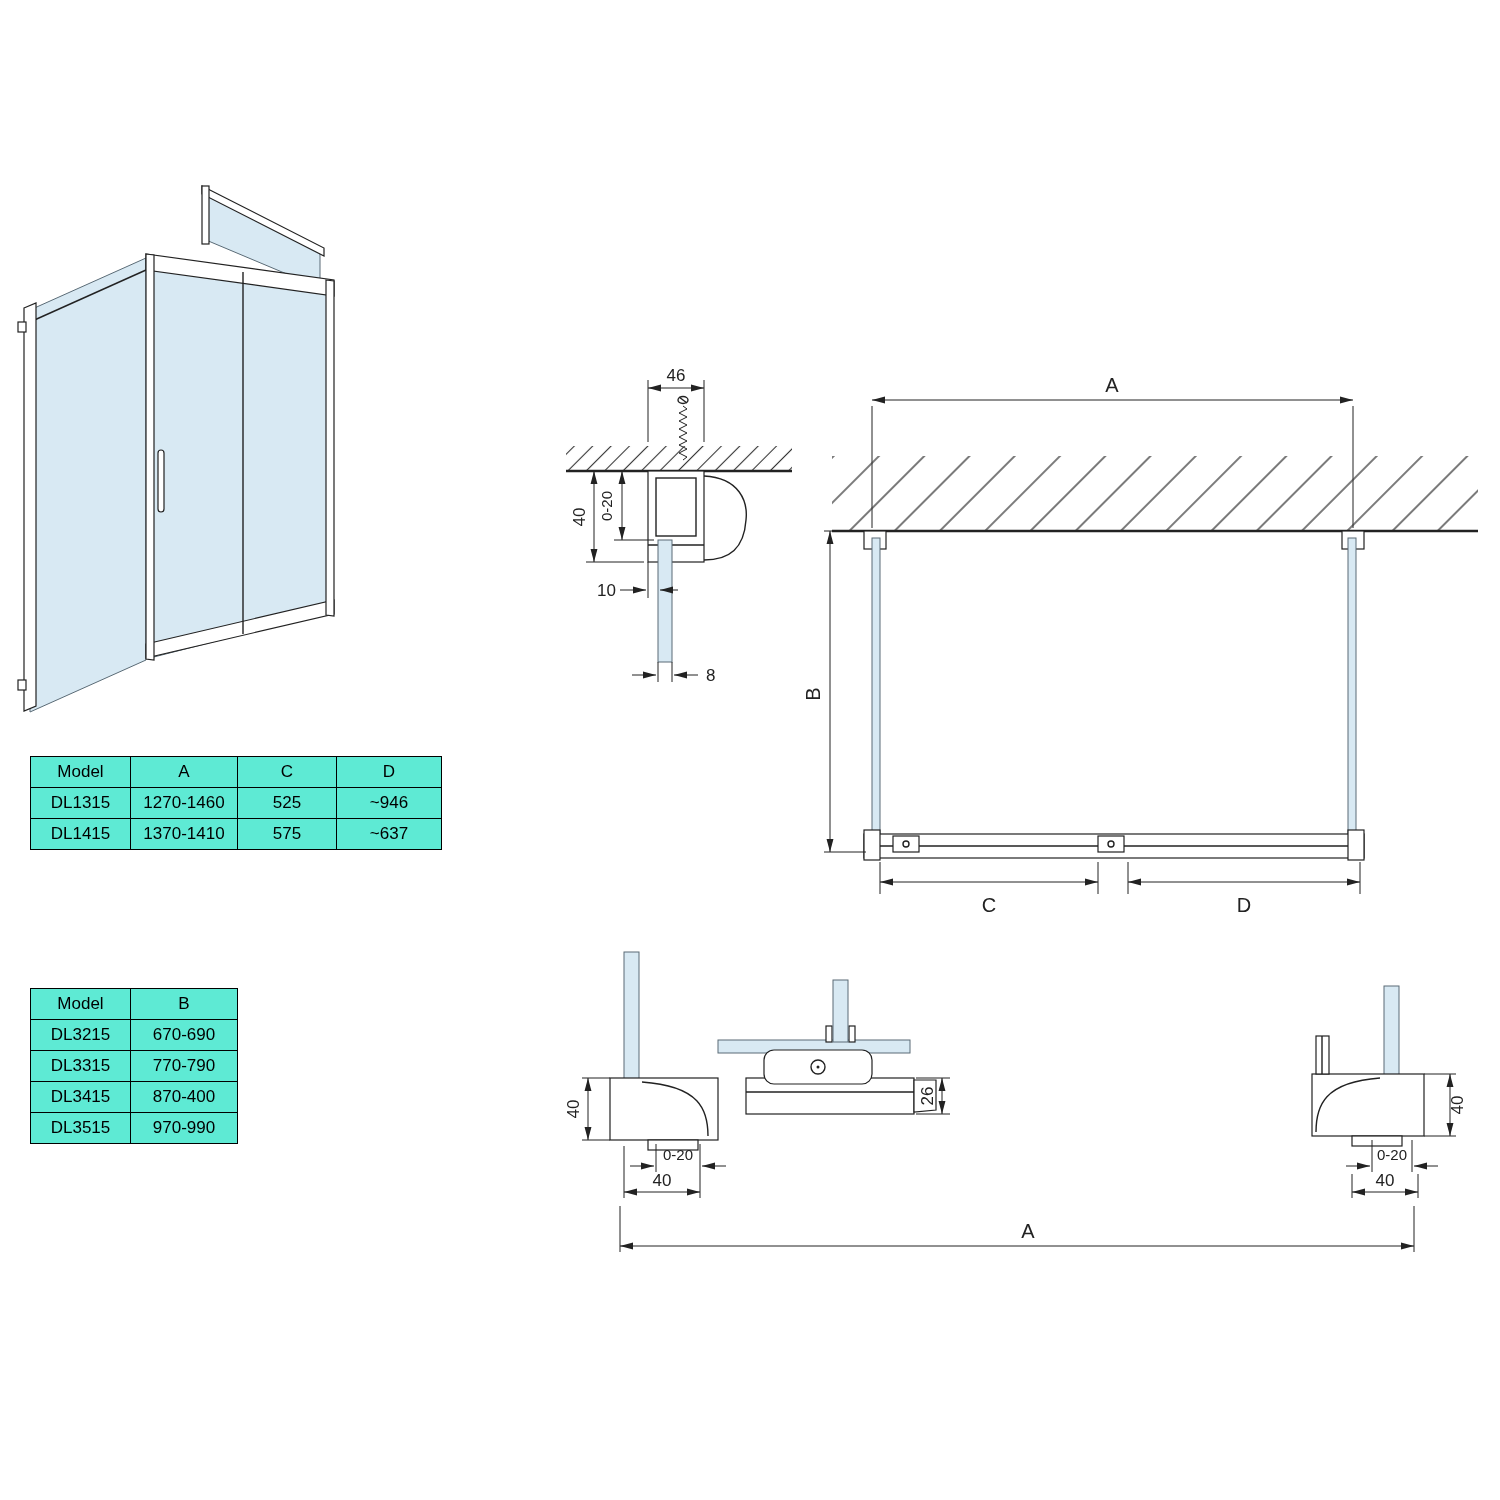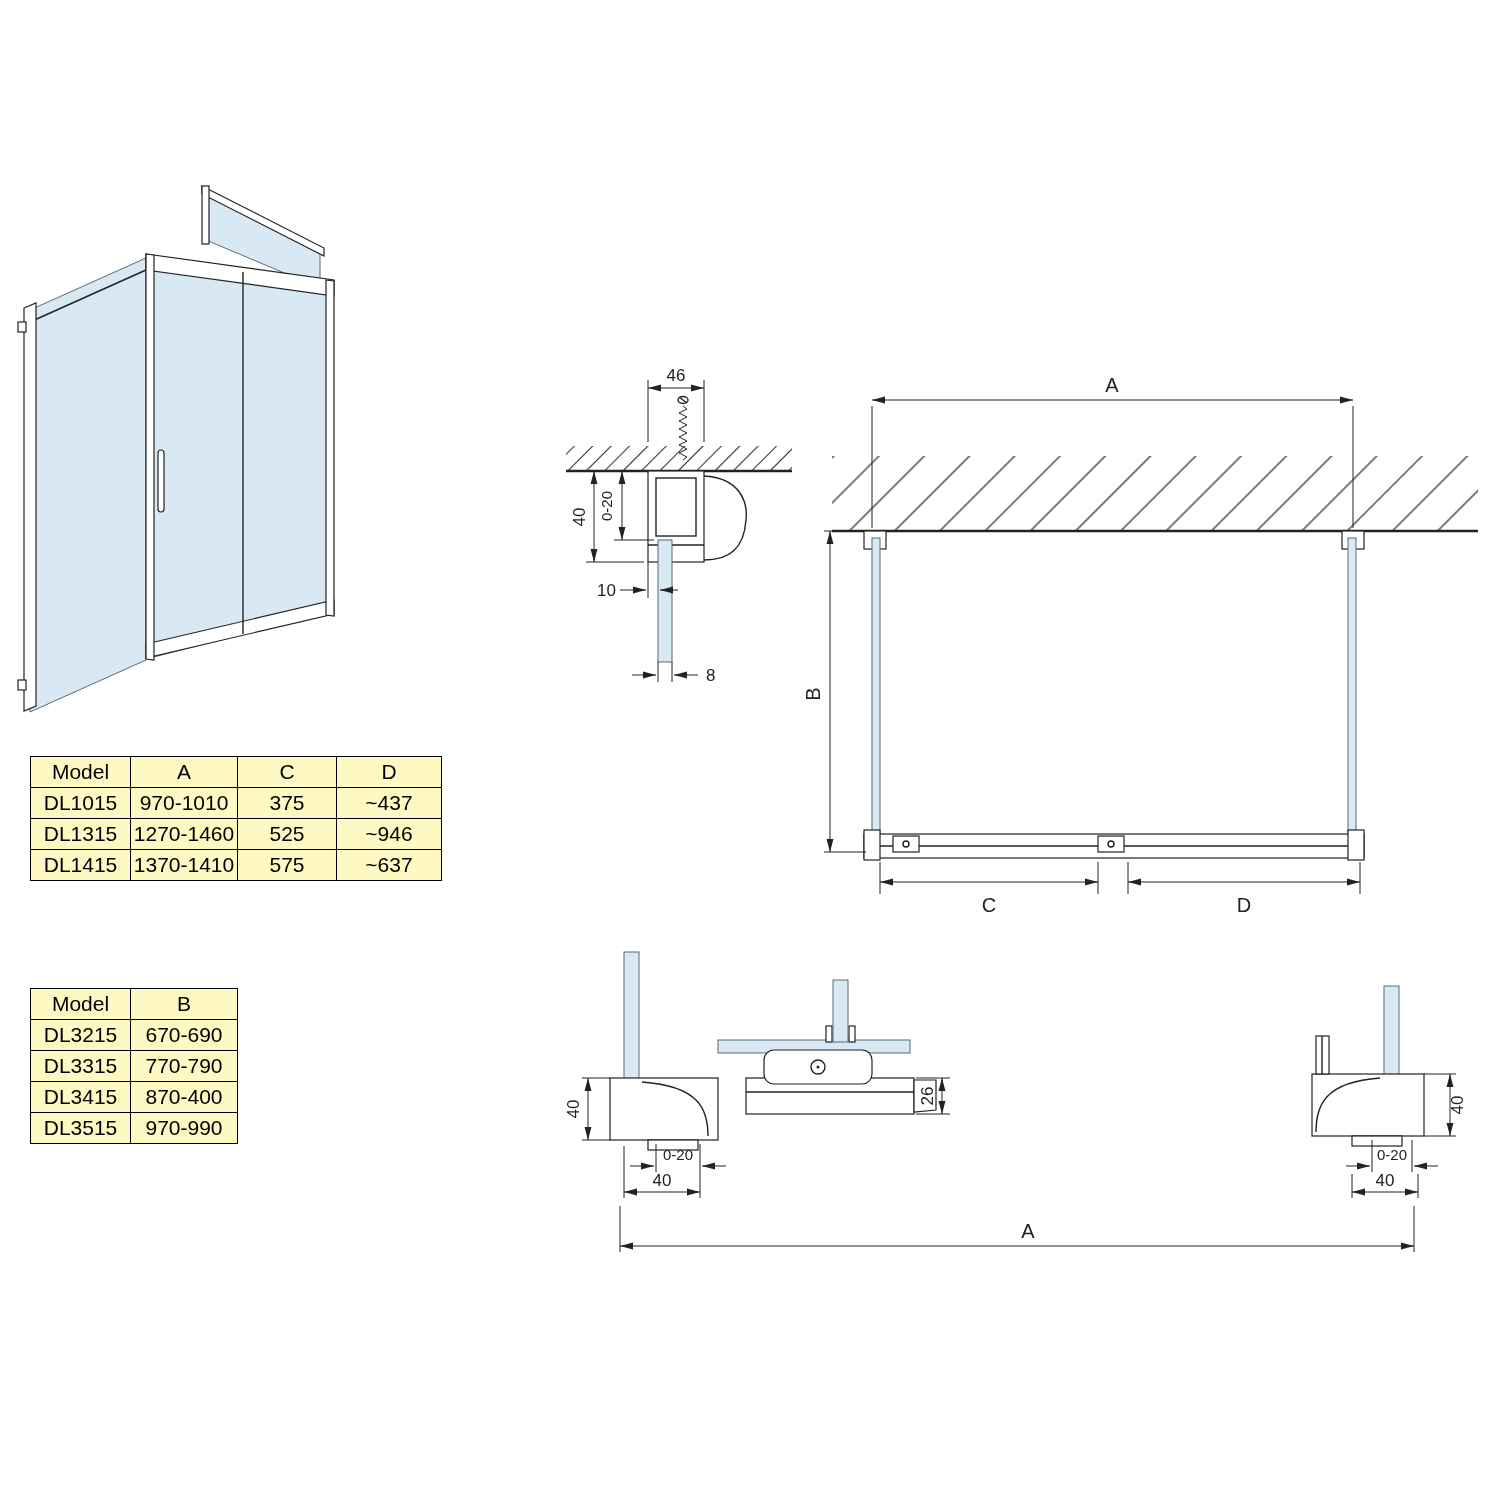--- a/index.html
+++ b/index.html
@@ -9,21 +9,21 @@
   svg text{font-family:"Liberation Sans",sans-serif;fill:var(--line);}
   .t15{font-size:15px;}
   .t17{font-size:17px;}
   .t20{font-size:20px;}
   .ol{stroke:var(--line);fill:none;stroke-width:1.4;}
   .ol2{stroke:var(--line);fill:none;stroke-width:2.4;}
   .dl{stroke:var(--line);fill:none;stroke-width:1;}
   .glass{fill:var(--glass);stroke:#5a6b76;stroke-width:1;}
   .white{fill:#ffffff;stroke:var(--line);stroke-width:1.2;}
   table.dims-table{position:absolute;border-collapse:collapse;table-layout:fixed;
-                   font-size:21px;background:#fef9c3;}
+                   font-size:17px;background:#5eead4;}
   table.dims-table th,table.dims-table td{border:1px solid #000;height:30px;
                    text-align:center;padding:0 2px;font-weight:normal;white-space:nowrap;}
 </style>
 </head>
 <body>
 
 <div class="sheet">
 
 <svg width="1500" height="1500" viewBox="0 0 1500 1500">
   <defs>
@@ -228,26 +228,20 @@
   <thead>
     <tr>
       <th>Model</th>
       <th>A</th>
       <th>C</th>
       <th>D</th>
     </tr>
   </thead>
   <tbody>
     <tr>
-      <td>DL1015</td>
-      <td>970-1010</td>
-      <td>375</td>
-      <td>~437</td>
-    </tr>
-    <tr>
       <td>DL1315</td>
       <td>1270-1460</td>
       <td>525</td>
       <td>~946</td>
     </tr>
     <tr>
       <td>DL1415</td>
       <td>1370-1410</td>
       <td>575</td>
       <td>~637</td>

